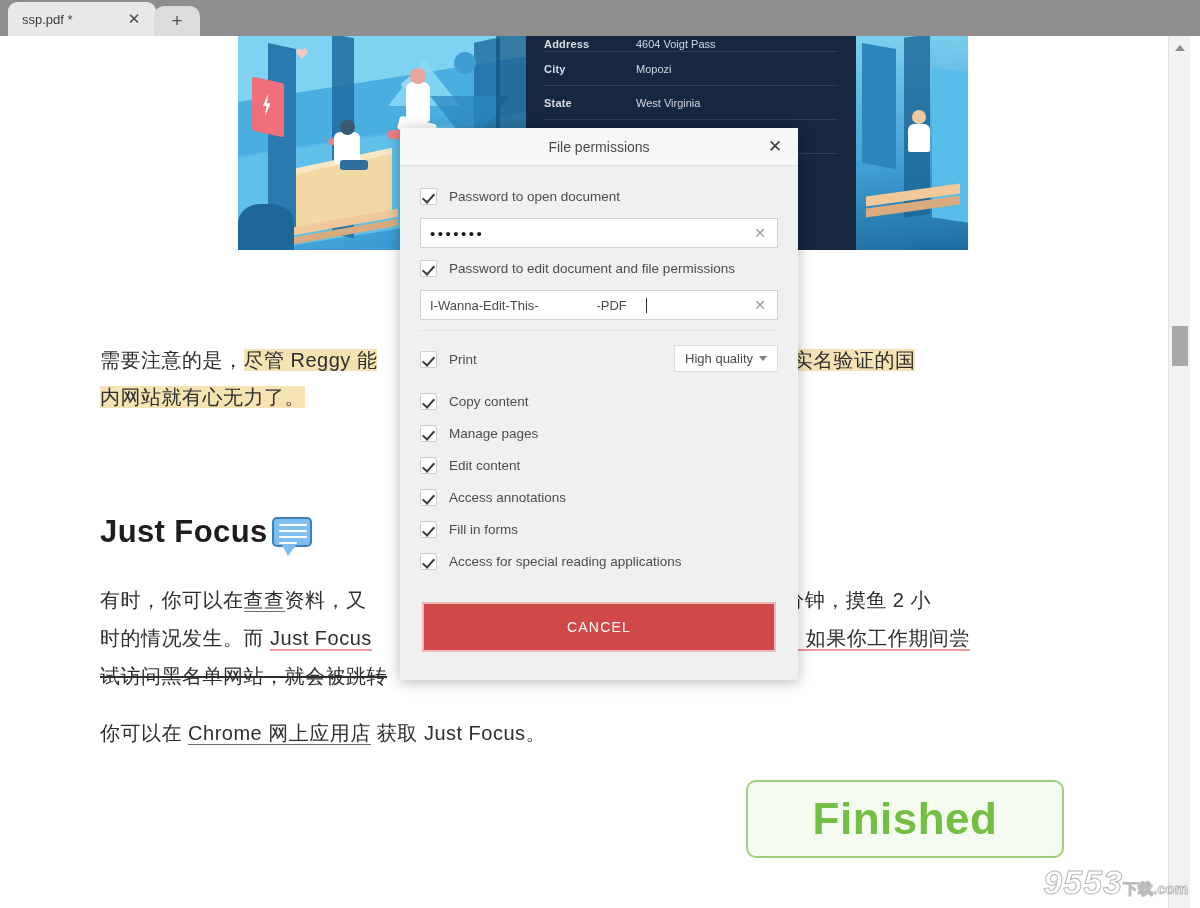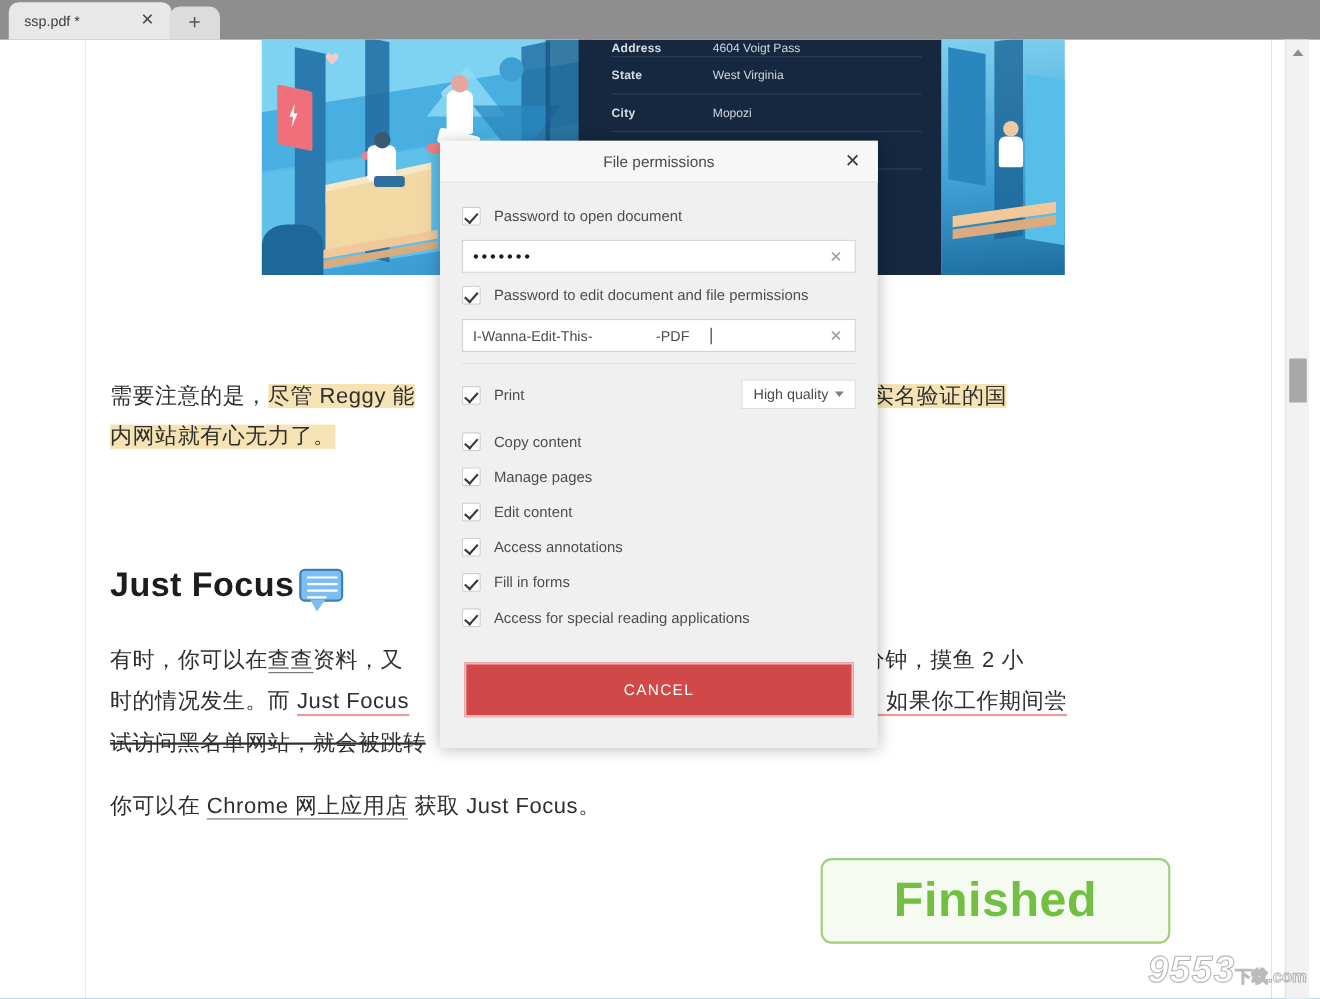--- a/index.html
+++ b/index.html
@@ -112,21 +112,21 @@
   #illus .botblob { left:0px; top:168px; width:56px; height:48px; background:#1d6898; border-radius:40% 40% 0 0; }
 
   
   #dark-table {
     position: absolute; left: 448px; top: 0px; width: 330px; height: 214px;
     background: #15283f; color: #e6ebf2;
     padding: 0 18px;
   }
   .dt-row {
     display: flex; align-items: center; height: 34px;
-    border-bottom: 1px solid #2c3e55; font-size: 11px; margin-left: 12px;
+    border-bottom: 1px solid #2c3e55; font-size: 11px;
   }
   .dt-row:first-child { height: 16px; overflow: hidden; }
   .dt-k { width: 92px; font-weight: bold; letter-spacing: .2px; opacity: .92; }
   .dt-v { flex: 1; opacity: .88; }
   #dark-right-illus {
     position: absolute; left: 778px; top: 0; width: 112px; height: 214px;
     background: linear-gradient(175deg,#7fd0ef 0%,#3f9ed4 60%,#1d6d9f 100%);
     overflow:hidden;
   }
   #dark-right-illus .r1 { position:absolute; left:6px; top:10px; width:34px; height:120px; background:#2b86bd; transform: skewY(10deg); }
@@ -344,26 +344,26 @@
         <div class="sh planks2"></div>
       <div class="sh botblob"></div>
     </div>
 
     <div id="dark-table">
       <div class="dt-row">
         <span class="dt-k">Address</span>
         <span class="dt-v">4604 Voigt Pass</span>
       </div>
       <div class="dt-row">
+        <span class="dt-k">City</span>
+        <span class="dt-v">Mopozi</span>
+      </div>
+      <div class="dt-row">
         <span class="dt-k">State</span>
         <span class="dt-v">West Virginia</span>
-      </div>
-      <div class="dt-row">
-        <span class="dt-k">City</span>
-        <span class="dt-v">Mopozi</span>
       </div>
       <div class="dt-row"></div>
     </div>
 
     <div id="dark-right-illus">
       <div class="r1"></div>
         <div class="r2"></div>
         <div class="r3"></div>
       <div class="rh"></div>
         <div class="rb"></div>

